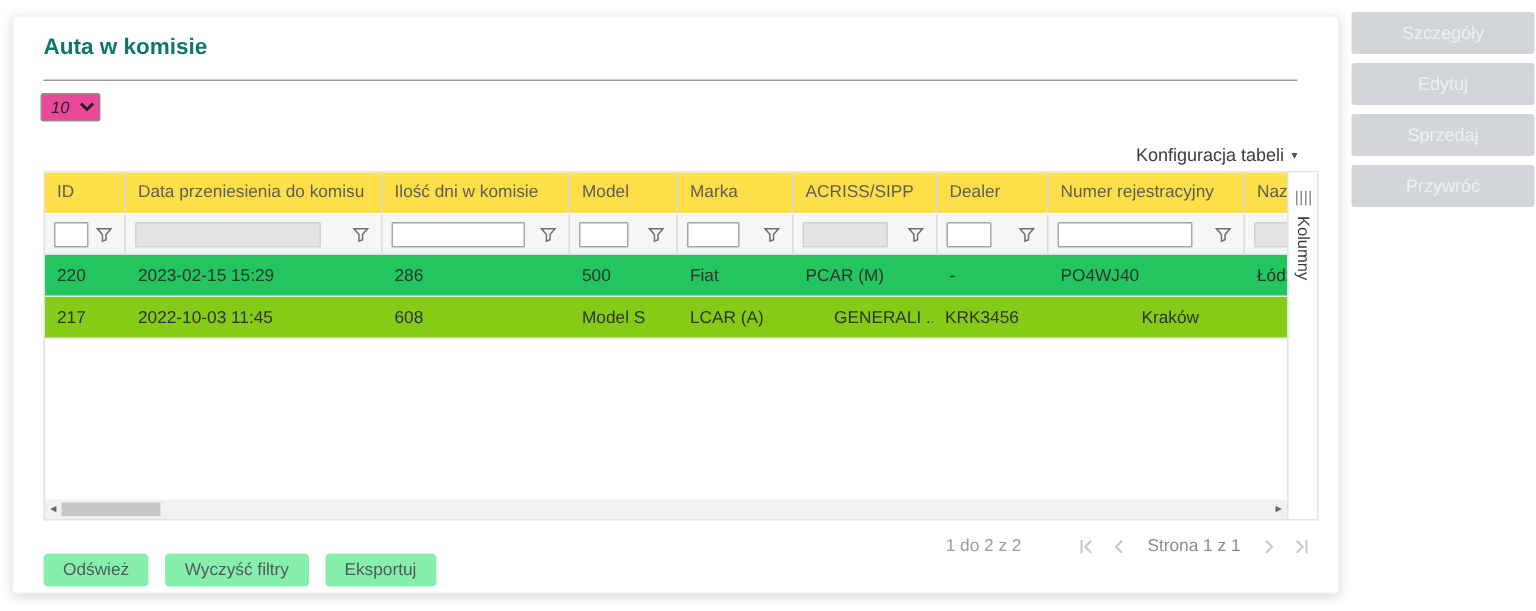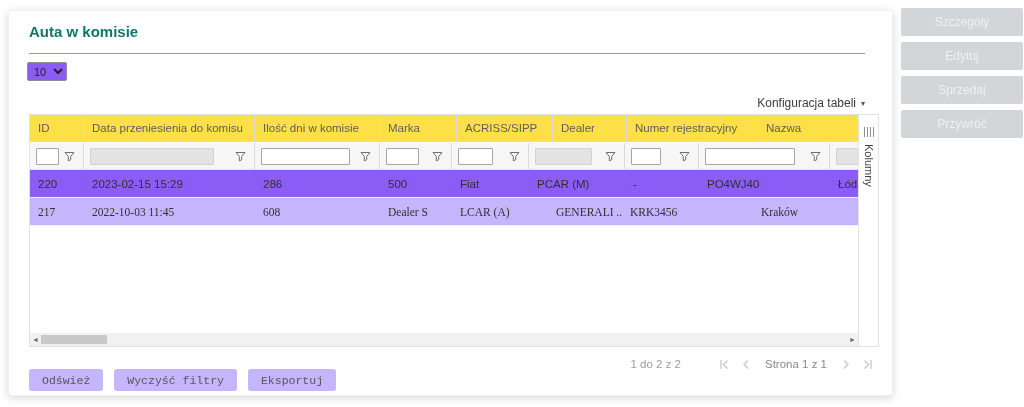--- a/index.html
+++ b/index.html
@@ -11,21 +11,21 @@
     background:#fff; border:1px solid #f0f0f0; border-radius:3px;
     box-shadow:0 2px 8px rgba(0,0,0,0.16); }
 
   .page-title { position:absolute; left:20px; top:12px; font-size:15px;
     font-weight:bold; color:#0f766e; }
   .title-rule { position:absolute; left:20px; right:27px; top:42px; height:0;
     border-top:1px solid #9b9b9b; }
 
   .page-size { position:absolute; left:18px; top:51px; width:40px; height:19px;
     font-size:11px; color:#222; border:1px solid #8f8f8f; border-radius:2px;
-    background:#8b5cf6; padding-left:2px; }
+    background:#ec4899; padding-left:2px;font-style:italic; }
 
   .config { position:absolute; right:27px; top:85px; font-size:12px; color:#3c3c3c;
     display:flex; align-items:center; gap:5px; cursor:pointer; }
   .config .caret { font-size:8px; color:#555; }
 
   .grid { position:absolute; left:20px; top:103px; width:850px; height:233px;
     border:1px solid #e2e2e2; display:flex; background:#fff; }
   .viewport { width:829px; height:100%; overflow:hidden; display:flex;
     flex-direction:column; }
 
@@ -36,23 +36,23 @@
   .frow { display:flex; height:28px; background:#f6f6f6; flex-shrink:0;
     border-top:1px solid #fdfdfd; border-bottom:1px solid #e2e2e2; }
   .fcell { flex-shrink:0; display:flex; align-items:center;
     justify-content:space-between; padding:0 8px 0 6px;
     border-right:1px solid #dadada; }
   .fin { height:17px; border:1px solid #a6a6a6; border-radius:1px; background:#fff;
     font-size:11px; padding:0 3px; min-width:0; }
   .fin:disabled { background:#e3e3e3; border-color:#d2d2d2; }
   .funnel { flex-shrink:0; margin-left:5px; cursor:pointer; }
 
-  .drow { display:flex; height:28px; flex-shrink:0; background:#8b5cf6;
+  .drow { display:flex; height:28px; flex-shrink:0; background:#22c55e;
     border-bottom:1px solid #efefef; cursor:pointer; }
-  .drow.alt { background:#c4b5fd;font-family:Liberation Serif, serif; }
+  .drow.alt { background:#84cc16; }
   .dcell { flex-shrink:0; padding:8px 4px 0 8px; font-size:11.5px; color:#323130;
     white-space:nowrap; overflow:hidden; }
 
   .spacer { flex:1; background:#fff; }
 
   .hscroll { position:relative; height:13px; background:#f1f1f1; flex-shrink:0; }
   .sarrow { position:absolute; top:0; height:13px; width:11px; font-size:7px;
     color:#666; display:flex; align-items:center; justify-content:center;
     cursor:pointer; }
   .sarrow.left { left:0; }
@@ -72,23 +72,23 @@
   .w4{width:35px} .w5{width:57px} .w6{width:30px} .w7{width:90px} .w8{width:70px}
 
   .pagination { position:absolute; right:13px; top:345px; display:flex;
     align-items:center; font-size:11.5px; color:#9c9c9c; }
   .pg-range { margin-right:32px;margin-left:23px; }
   .pg-btn { display:flex; align-items:center; justify-content:center;
     width:16px; height:16px; margin:0 3px; cursor:pointer; }
   .pg-page { color:#8a8a8a; margin:0 8px; }
 
   .footer-buttons { position:absolute; left:20px; top:358px; display:flex; gap:11px; }
-  .fbtn { height:22px; padding:0 13px; background:#c4b5fd; border:none;
+  .fbtn { height:22px; padding:0 13px; background:#86efac; border:none;
     border-radius:3px; font-size:11.5px; color:#54585c; cursor:pointer;
-    font-family:Liberation Mono, monospace; }
+    font-family:Liberation Sans, sans-serif; }
 
   .side-panel { position:absolute; right:1px; top:8px; width:122px; display:flex;
     flex-direction:column; gap:6px; }
   .sbtn { height:28px; background:#d3d6d9; border:none; border-radius:2px;
     font-size:12px; color:#edeff0; cursor:default;
     font-family:"Liberation Sans", sans-serif; }
 </style>
 </head>
 <body>
 
@@ -105,20 +105,21 @@
     <span class="caret">▾</span>
   </div>
 
   <div class="grid">
     <div class="viewport">
 
       <div class="hrow">
         <div class="hcell c0">ID</div>
         <div class="hcell c1">Data przeniesienia do komisu</div>
         <div class="hcell c2">Ilość dni w komisie</div>
+        <div class="hcell c3">Model</div>
         <div class="hcell c4">Marka</div>
         <div class="hcell c5">ACRISS/SIPP</div>
         <div class="hcell c6">Dealer</div>
         <div class="hcell c7">Numer rejestracyjny</div>
         <div class="hcell c8">Nazwa</div>
       </div>
 
       <div class="frow">
         <div class="fcell c0">
           <input class="fin w0" style="">
@@ -182,21 +183,21 @@
         <div class="dcell c5">PCAR (M)</div>
         <div class="dcell c6">-</div>
         <div class="dcell c7">PO4WJ40</div>
         <div class="dcell c8">Łódź</div>
       </div>
 
       <div class="drow alt">
         <div class="dcell c0">217</div>
         <div class="dcell c1">2022-10-03 11:45</div>
         <div class="dcell c2">608</div>
-        <div class="dcell c3">Dealer S</div>
+        <div class="dcell c3">Model S</div>
         <div class="dcell c5">LCAR (A)</div>
         <div class="dcell c6">GENERALI ...</div>
         <div class="dcell c7">KRK3456</div>
         <div class="dcell c8">Kraków</div>
       </div>
 
       <div class="spacer"></div>
 
       <div class="hscroll">
         <div class="sarrow left">◄</div>

